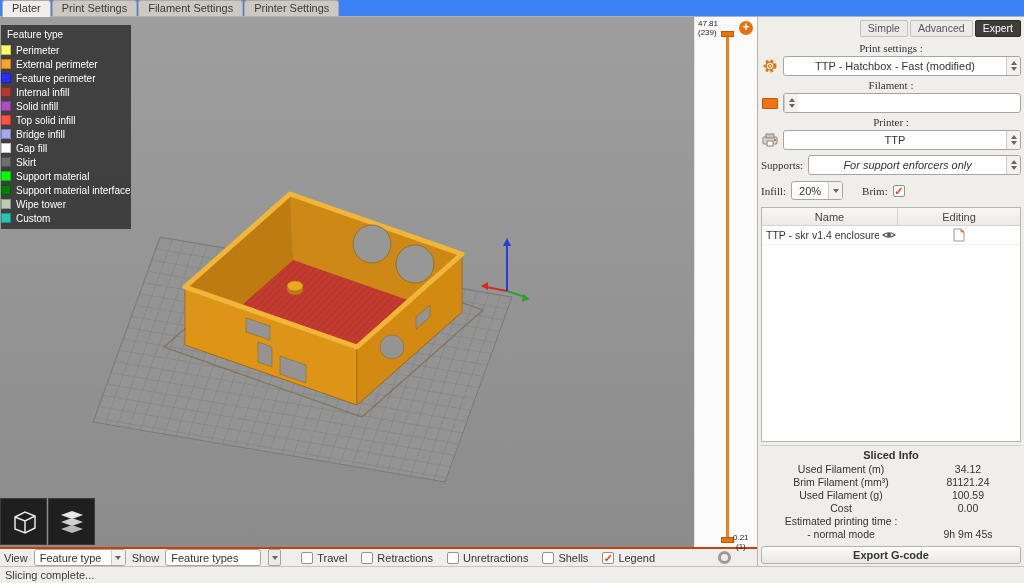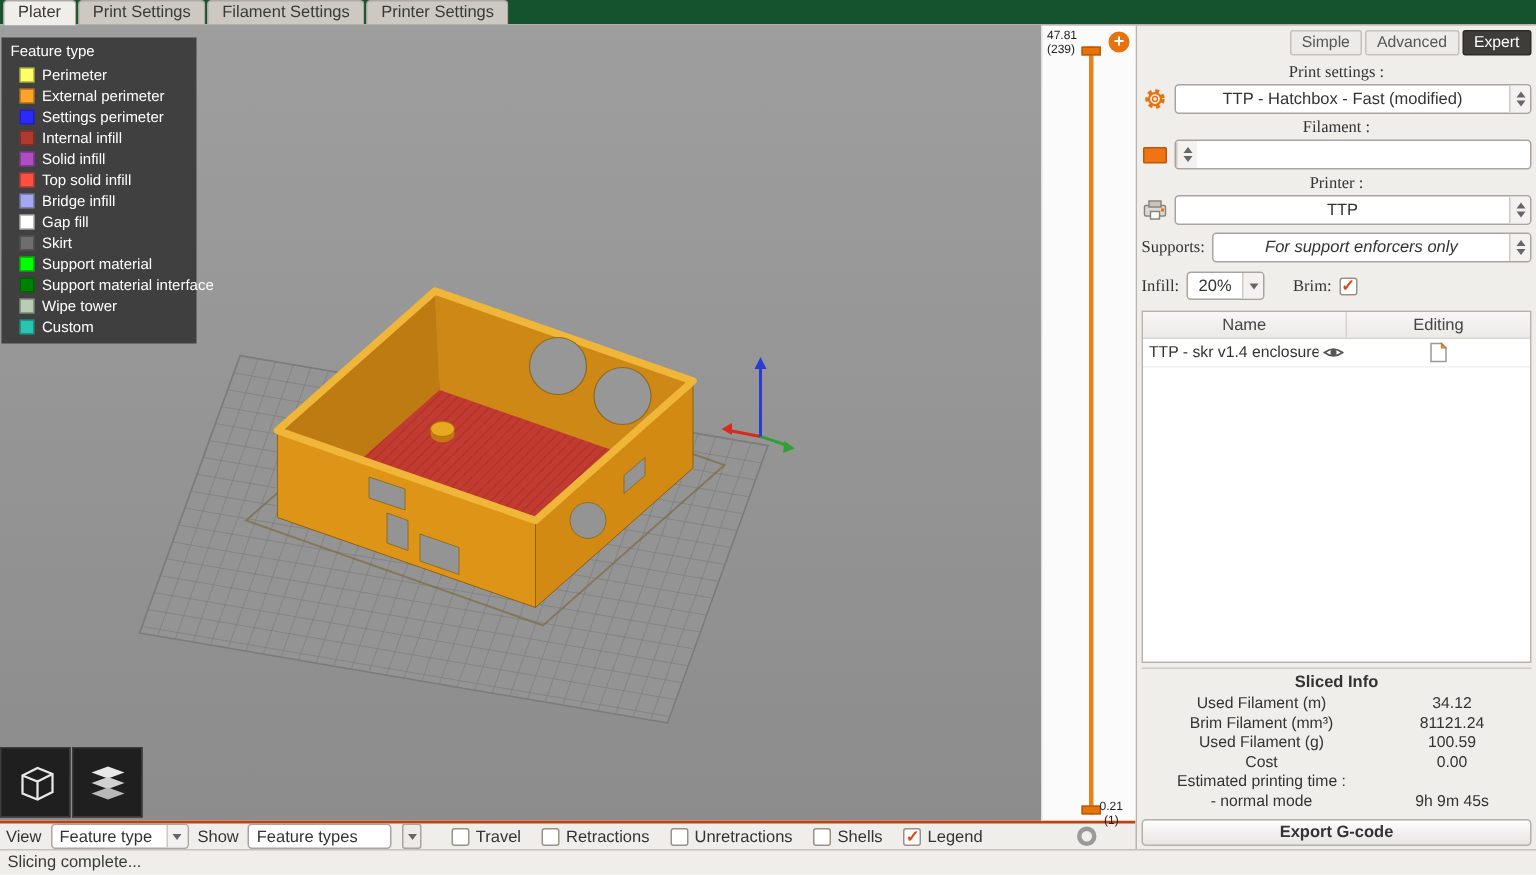--- a/index.html
+++ b/index.html
@@ -1,37 +1,37 @@
 <!DOCTYPE html>
 <html><head>
 <meta charset="utf-8">
 <style>
   * { margin:0; padding:0; box-sizing:border-box; }
   html,body { width:1024px; height:583px; overflow:hidden; }
   body { font-family:"Liberation Sans", sans-serif; font-size:11px; color:#333; }
   .app { width:1024px; height:583px; display:flex; flex-direction:column; background:#F0EEEB; }
 
   
-  .tabbar { height:17px; background:#14532d; border-bottom:1px solid #B5B0AA; display:flex; align-items:flex-end; padding-left:2px; flex:0 0 auto; }
+  .tabbar { height:17px; background:#3b82f6; border-bottom:1px solid #B5B0AA; display:flex; align-items:flex-end; padding-left:2px; flex:0 0 auto; }
   .tab { font-size:11px; padding:1px 9px 2px 9px; margin-right:1px; background:#CDC8C2; border:1px solid #AEA9A2; border-bottom:none; border-radius:3px 3px 0 0; color:#3a3a3a; cursor:default; }
   .tab.active { background:#F0EEEB; position:relative; top:1px; padding-bottom:3px; }
 
   
   .main { flex:1 1 auto; display:flex; min-height:0; }
   .left { width:757px; display:flex; flex-direction:column; flex:0 0 auto; }
   .vprow { height:530px; display:flex; flex:0 0 auto; }
 
   
   .viewport { width:694px; height:530px; position:relative; background:linear-gradient(#9E9E9E,#8C8C8C); overflow:hidden; flex:0 0 auto; }
   .viewport svg.scene { position:absolute; left:0; top:0; }
 
   
   .legend { position:absolute; left:1px; top:8px; width:130px; background:rgba(47,47,47,0.84); color:#fff; padding:3px 0 4px 0; z-index:5; }
   .legend .ltitle { font-size:10px; padding:1px 6px 3px 6px; }
-  .lrow { display:flex; align-items:center; gap:5px; padding:1px 12px; height:14px; }
+  .lrow { display:flex; align-items:center; gap:5px; padding:1px 0; height:14px; }
   .sw { width:10px; height:10px; flex:0 0 auto; border:1px solid rgba(0,0,0,0.25); }
   .ltxt { font-size:10px; white-space:nowrap; }
 
   
   .toggles { position:absolute; left:0; bottom:2px; display:flex; gap:1px; z-index:5; }
   .tgl { width:47px; height:47px; background:#1F1F1F; border:1px solid #3a3a3a; display:flex; align-items:center; justify-content:center; }
 
   
   .slider-col { width:63px; position:relative; background:#FBFBFB; flex:0 0 auto; border-left:1px solid #E4E2DF; }
   .sl-lab { position:absolute; font-size:8px; color:#222; line-height:9px; }
@@ -165,21 +165,21 @@
             <div class="lrow">
                 <span class="sw" style="background: rgb(255, 255, 102);"></span>
                 <span class="ltxt">Perimeter</span>
               </div>
             <div class="lrow">
                 <span class="sw" style="background: rgb(255, 164, 38);"></span>
                 <span class="ltxt">External perimeter</span>
               </div>
             <div class="lrow">
                 <span class="sw" style="background: rgb(42, 42, 255);"></span>
-                <span class="ltxt">Settings perimeter</span>
+                <span class="ltxt">Feature perimeter</span>
               </div>
             <div class="lrow">
                 <span class="sw" style="background: rgb(176, 58, 46);"></span>
                 <span class="ltxt">Internal infill</span>
               </div>
             <div class="lrow">
                 <span class="sw" style="background: rgb(178, 76, 198);"></span>
                 <span class="ltxt">Solid infill</span>
               </div>
             <div class="lrow">

